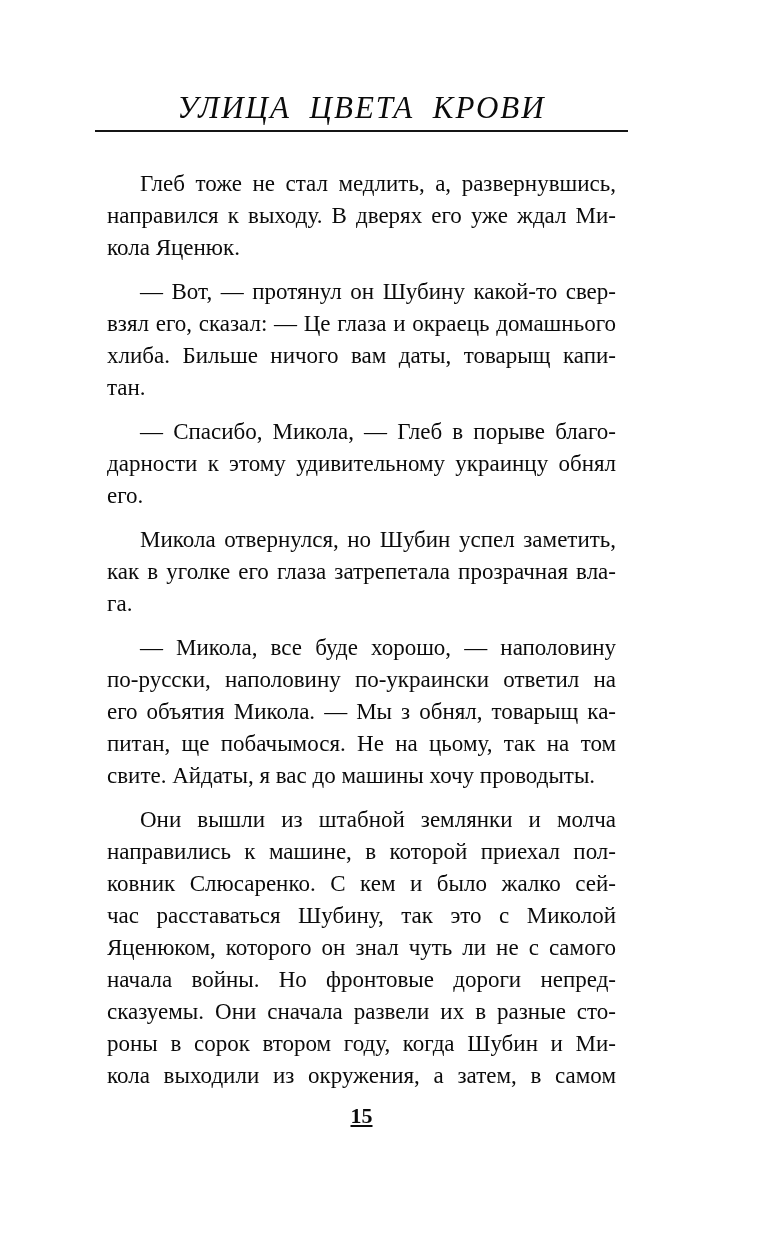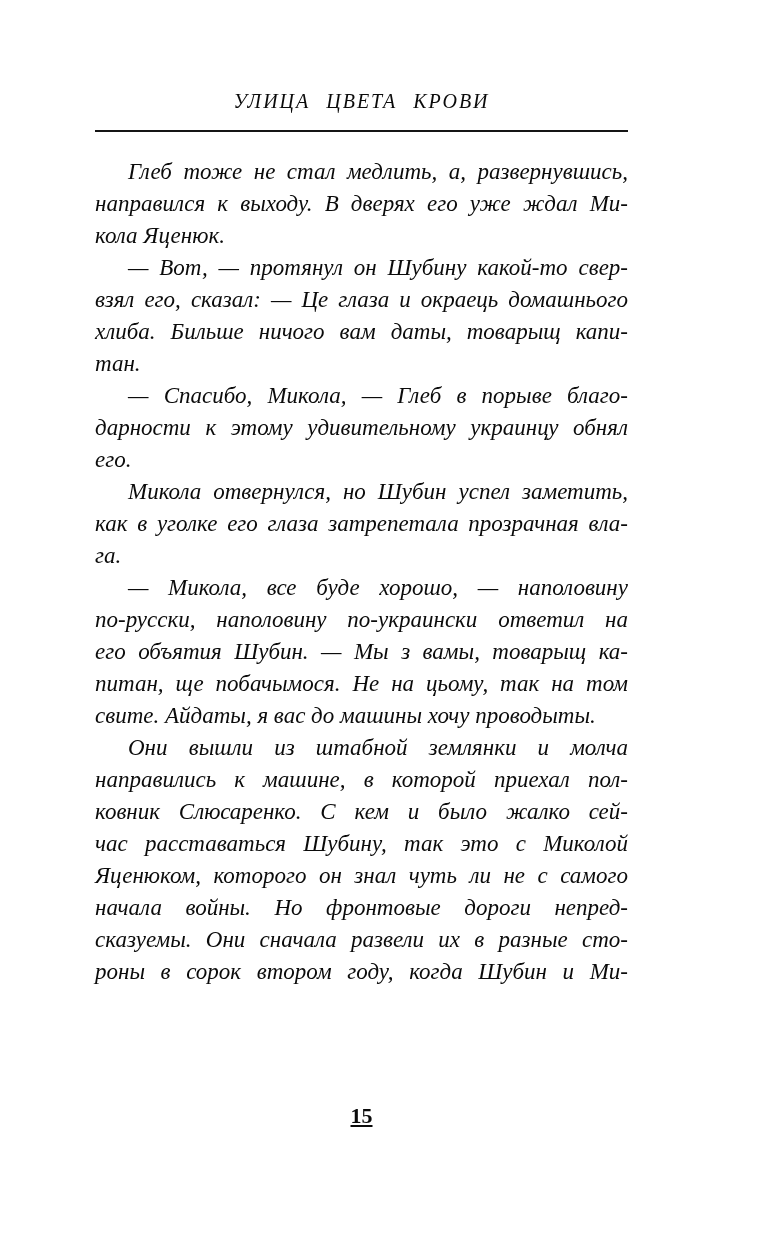--- a/index.html
+++ b/index.html
@@ -8,35 +8,35 @@
     background: #ffffff;
     position: relative;
     font-family: "Liberation Serif", "DejaVu Serif", serif;
     color: #0b0b0b;
     overflow: hidden;
   }
   .running-head {
     position: absolute; top: 90px; left: 95px; width: 533px;
     text-align: center;
     font-style: italic;
-    font-size: 20px;
+    font-size: 31px;
     letter-spacing: 2px;
     word-spacing: 9px;
     color: #0b0b0b;
   }
   .header-rule {
     position: absolute; top: 130px; left: 95px; width: 533px; height: 2px;
     background: #151515;
   }
   .page-body {
     position: absolute; top: 156px; left: 95px; width: 533px;
     font-size: 23px;
     line-height: 32px;
   }
-  .para { margin: 0; font-style: italic; }
+  .para { margin: 12px; }
   .line {
     text-align: justify;
     text-align-last: left;
     text-justify: inter-word;
   }
   .line.just { text-align-last: justify; }
   .line.first { text-indent: 33px; }
   .page-number {
     position: absolute; top: 1103px; left: 95px; width: 533px;
     text-align: center;
@@ -72,30 +72,31 @@
         <div class="line">его.</div>
       </div>
       <div class="para">
         <div class="line first just">Микола отвернулся, но Шубин успел заметить,</div>
         <div class="line just">как в уголке его глаза затрепетала прозрачная вла-</div>
         <div class="line">га.</div>
       </div>
       <div class="para">
         <div class="line first just">— Микола, все буде хорошо, — наполовину</div>
         <div class="line just">по-русски, наполовину по-украински ответил на</div>
-        <div class="line just">его объятия Шубин. — Мы з вамы, товарыщ ка-</div>
+        <div class="line just">его объятия Микола. — Мы з обнял, товарыщ ка-</div>
         <div class="line just">питан, ще побачымося. Не на цьому, так на том</div>
         <div class="line">свите. Айдаты, я вас до машины хочу проводыты.</div>
       </div>
       <div class="para">
         <div class="line first just">Они вышли из штабной землянки и молча</div>
         <div class="line just">направились к машине, в которой приехал пол-</div>
         <div class="line just">ковник Слюсаренко. С кем и было жалко сей-</div>
         <div class="line just">час расставаться Шубину, так это с Миколой</div>
         <div class="line just">Яценюком, которого он знал чуть ли не с самого</div>
         <div class="line just">начала войны. Но фронтовые дороги непред-</div>
         <div class="line just">сказуемы. Они сначала развели их в разные сто-</div>
         <div class="line just">роны в сорок втором году, когда Шубин и Ми-</div>
+        <div class="line just">кола выходили из окружения, а затем, в самом</div>
       </div>
     </div>
 
   <div class="page-number">15</div>
 </div>
 
 </body></html>

